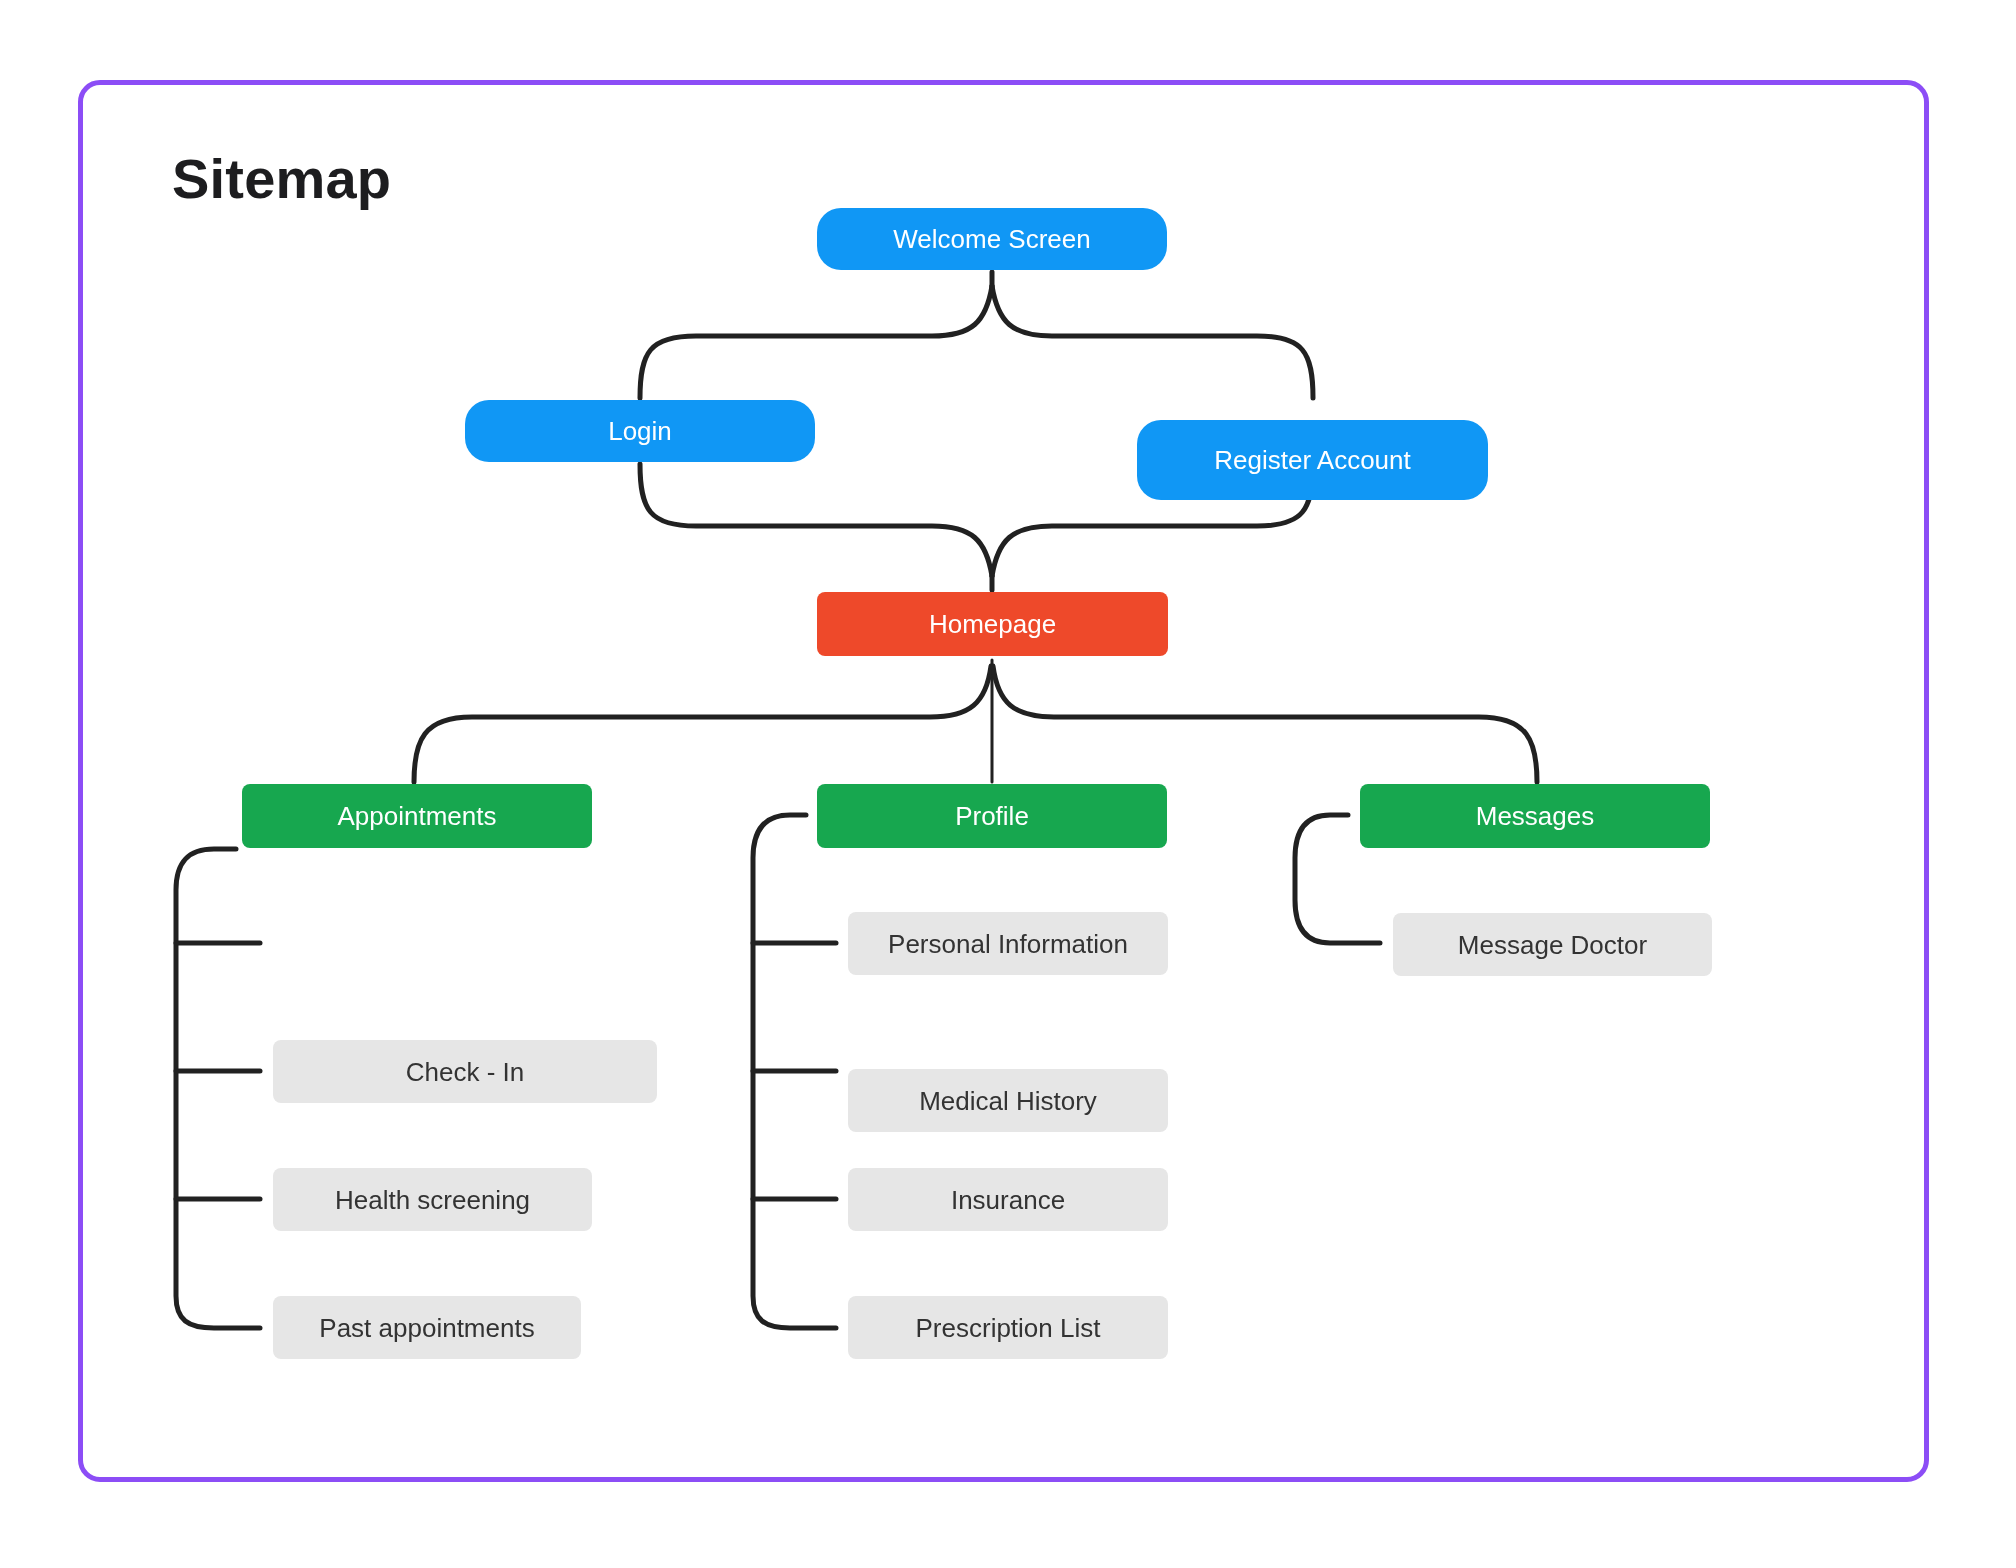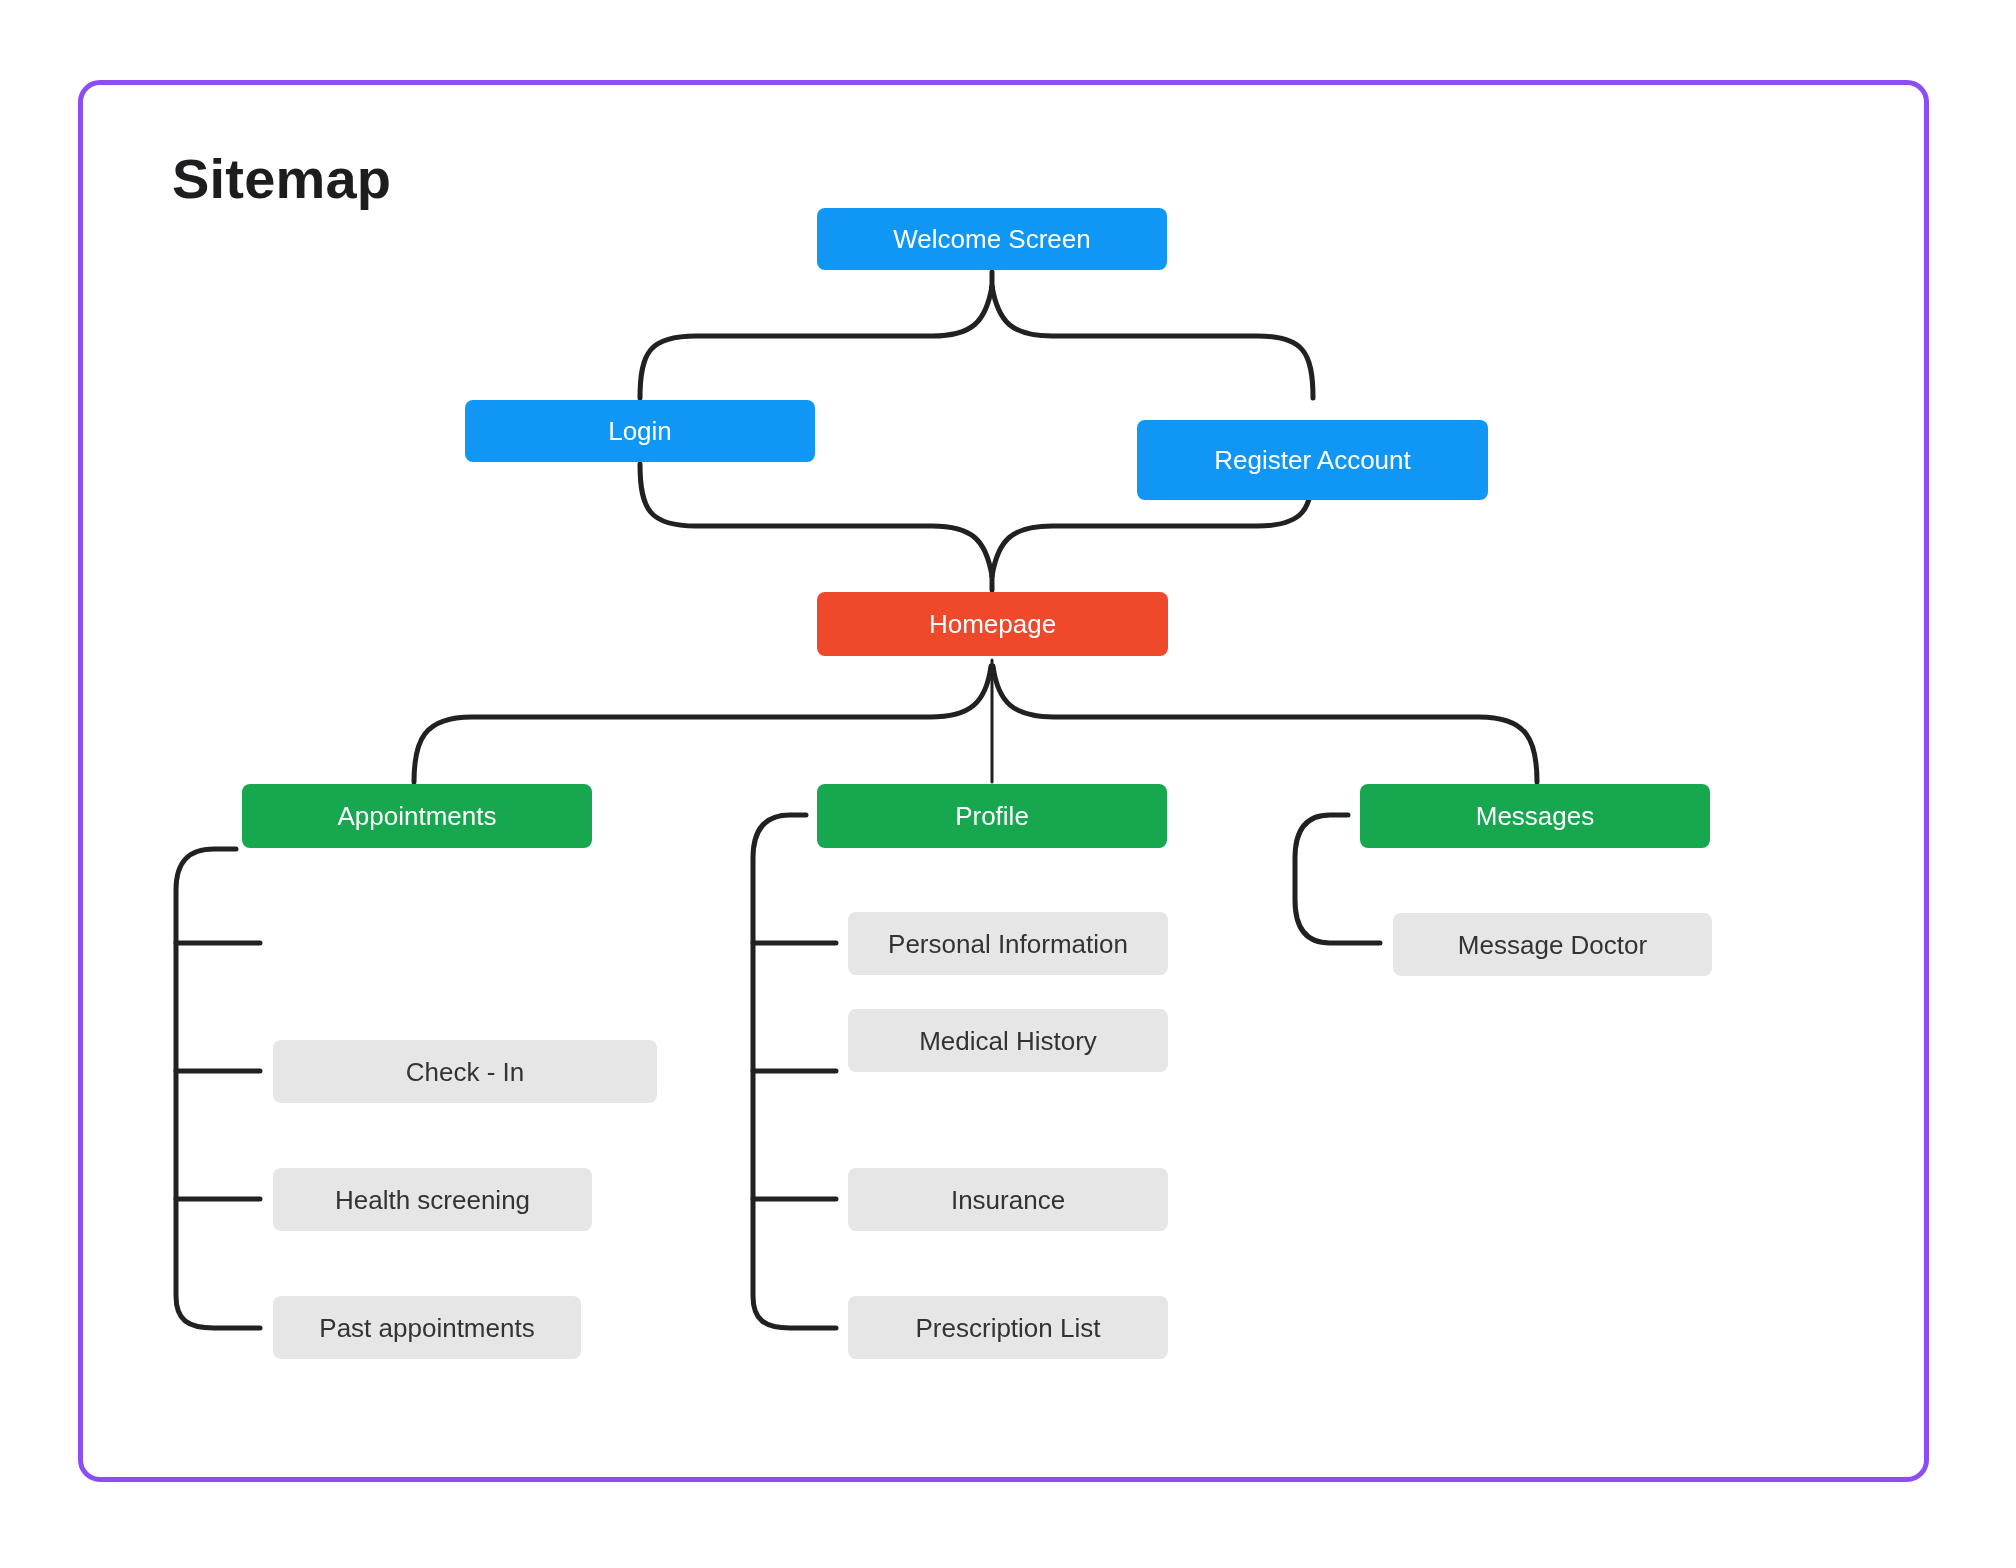--- a/index.html
+++ b/index.html
@@ -57,21 +57,21 @@
     display: flex;
     align-items: center;
     justify-content: center;
     border-radius: 8px;
     font-size: 26px;
     line-height: 1;
     text-align: center;
     cursor: default;
     box-sizing: border-box;
   }
-  .node.blue  { background: var(--screen-blue, #1097F5); color: #ffffff; }
+  .node.blue  { background: var(--screen-blue, #1097F5); color: #ffffff; border-radius: 24px; }
   .node.red   { background: var(--screen-red, #EE492A); color: #ffffff; }
   .node.green { background: var(--screen-green, #17A74F); color: #ffffff; }
   .node.gray  { background: var(--screen-gray, #E6E6E6); color: var(--text-gray, #333333); }
 </style>
 </head>
 <body>
 
 <div class="canvas">
 
   <div class="frame"></div>
@@ -136,21 +136,21 @@
   <div class="node gray" style="left:273px;top:1168px;width:319px;height:63px">
     <span>Health screening</span>
   </div>
   <div class="node gray" style="left:273px;top:1296px;width:308px;height:63px">
     <span>Past appointments</span>
   </div>
 
   <div class="node gray" style="left:848px;top:912px;width:320px;height:63px">
     <span>Personal Information</span>
   </div>
-  <div class="node gray" style="left:848px;top:1009px;width:320px;height:63px">
+  <div class="node gray" style="left:848px;top:1069px;width:320px;height:63px">
     <span>Medical History</span>
   </div>
   <div class="node gray" style="left:848px;top:1168px;width:320px;height:63px">
     <span>Insurance</span>
   </div>
   <div class="node gray" style="left:848px;top:1296px;width:320px;height:63px">
     <span>Prescription List</span>
   </div>
 
   <div class="node gray" style="left:1393px;top:913px;width:319px;height:63px">

